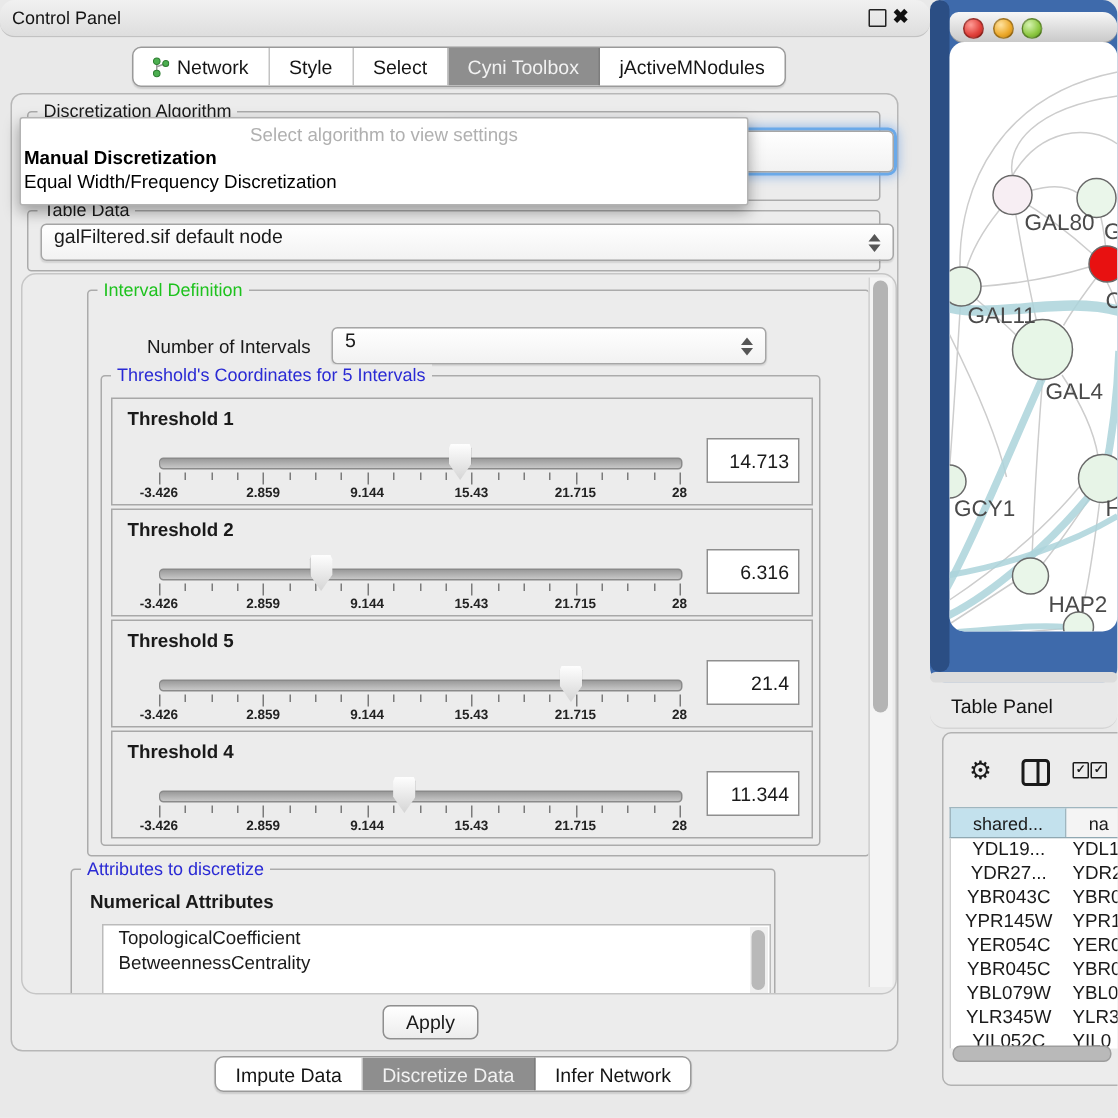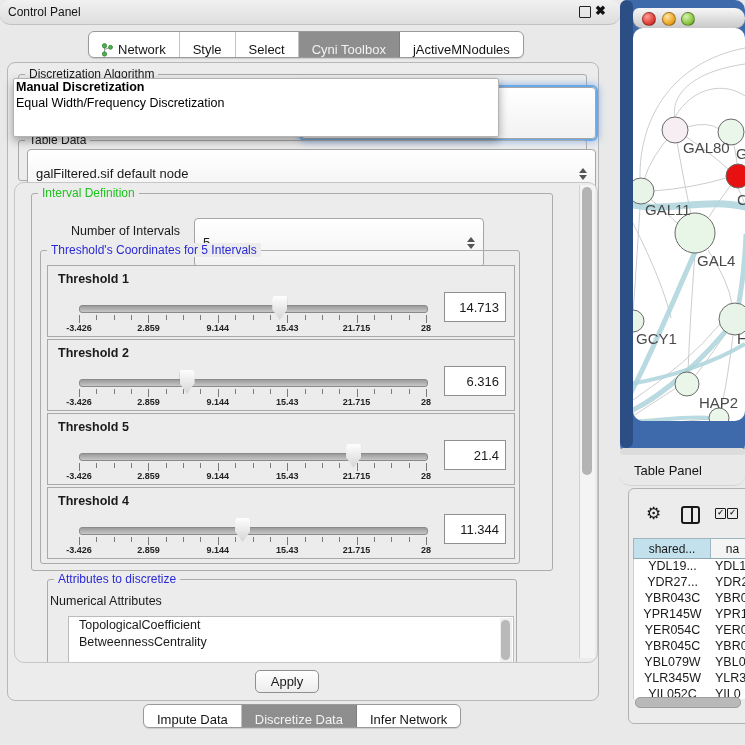--- a/index.html
+++ b/index.html
@@ -8,31 +8,31 @@
   .abs{position:absolute;border-radius:10px;}
   
   .cp-titlebar{left:0;top:0;width:620px;height:24px;
     background:linear-gradient(#f1f1f1,#dedede);border-bottom:1px solid #c2c2c2;}
   .cp-title{left:8px;top:5px;font-size:12px;color:#141414;}
   .float-icon{left:579px;top:6px;width:10px;height:10px;border:1.6px solid #222;border-radius:1px;}
   .close-icon{left:595px;top:3px;font-size:13px;font-weight:bold;color:#111;}
   
   .seg{display:flex;align-items:stretch;border:1px solid #9a9a9a;border-radius:6px;
        background:#fff;overflow:hidden;height:25px;box-shadow:0 1px 1px rgba(0,0,0,.12);}
-  .seg .tab{display:flex;align-items:flex-end;gap:5px;padding:0 13px;font-size:13px;
+  .seg .tab{display:flex;align-items:center;gap:5px;padding:0 13px;font-size:13px;
        color:#151515;border-right:1px solid #c3c3c3;cursor:default;white-space:nowrap;}
   .seg .tab:last-child{border-right:none;}
   .seg .tab.sel{background:#8e8e8e;color:#f2f2f2;border-right-color:#7d7d7d;}
   
   .main-panel{left:7px;top:62px;width:590px;height:637px;background:#ececec;
       border:1px solid #b7b7b7;border-radius:8px;}
   .group{border:1px solid #ababab;border-radius:3px;}
   .group-title{position:absolute;top:-8px;left:6px;background:#ececec;padding:0 4px;font-size:12px;}
   .combo{background:linear-gradient(#ffffff,#f2f2f2);border:1px solid #a6a6a6;border-radius:4px;
-      font-size:13px;display:flex;align-items:center;padding:12px 8px;box-shadow:0 1px 1px rgba(0,0,0,.1);}
+      font-size:13px;display:flex;padding:0 8px;box-shadow:0 1px 1px rgba(0,0,0,.1);}
   .stepper{position:absolute;right:7px;top:50%;transform:translateY(-50%);width:9px;height:12px;}
   .stepper:before,.stepper:after{content:"";position:absolute;left:0;border-left:4.5px solid transparent;
       border-right:4.5px solid transparent;}
   .stepper:before{top:0;border-bottom:5px solid #555;}
   .stepper:after{bottom:0;border-top:5px solid #555;}
   .focus-ring{box-shadow:0 0 0 2px #6aa9e9,0 0 7px 3px rgba(90,150,230,.55);}
   
   .popup{left:13px;top:78px;width:484px;height:57px;background:#fff;border:1px solid #b3b3b3;
       border-radius:2px;box-shadow:0 4px 10px rgba(0,0,0,.35);z-index:30;}
   .popup .hint{text-align:center;color:#b0b0b0;font-size:12.5px;padding-top:4px;}
@@ -132,35 +132,36 @@
   </div>
 
 <div class="abs main-panel"></div>
 
 <div class="abs group" style="left:18px;top:74px;width:567px;height:58px;">
   <span class="group-title">Discretization Algorithm</span>
   <div class="combo focus-ring" style="position:absolute;left:282px;top:12px;width:277px;height:26px;"></div>
 </div>
 
 <div class="abs popup">
+  <div class="hint">Select algorithm to view settings</div>
   <div class="item bold">Manual Discretization</div>
   <div class="item">Equal Width/Frequency Discretization</div>
 </div>
 
 <div class="abs group" style="left:18px;top:140px;width:567px;height:39px;">
   <span class="group-title">Table Data</span>
   <div class="combo" style="position:absolute;left:8px;top:8px;width:551px;height:23px;">
     <span>galFiltered.sif default node</span>
     <span class="stepper"></span>
   </div>
 </div>
 
 <div class="abs scrollarea">
 
-  <div class="group" style="position:absolute;left:16px;top:10px;width:520px;height:376px;">
+  <div class="group" style="position:absolute;left:43px;top:10px;width:520px;height:376px;">
     <span class="group-title" style="color:#1ec21e;">Interval Definition</span>
     <span style="position:absolute;left:39px;top:30px;font-size:12.5px;font-weight:normal;">Number of Intervals</span>
     <div class="combo" style="position:absolute;left:162px;top:24px;width:272px;height:23px;">
       <span>5</span>
       <span class="stepper"></span>
     </div>
 
     <div class="group" style="position:absolute;left:8px;top:56px;width:478px;height:312px;">
       <span class="group-title" style="color:#2a2ad4;">Threshold's Coordinates for 5 Intervals</span>
       <div id="threshold-rows">
@@ -303,21 +304,21 @@
               <div class="th-thumb" style="left: 168.088px;"></div>
             </div>
             <div class="th-box">11.344</div>
           </div>
         </div>
     </div>
   </div>
 
   <div class="group" style="position:absolute;left:32px;top:396px;width:468px;height:100px;">
     <span class="group-title" style="color:#2a2ad4;">Attributes to discretize</span>
-    <span style="position:absolute;left:2px;top:14px;font-size:12.5px;font-weight:normal;">Numerical Attributes</span>
+    <span style="position:absolute;left:12px;top:14px;font-size:12.5px;font-weight:bold;">Numerical Attributes</span>
     <div class="attr-list" style="left:20px;top:36px;width:444px;height:50px;" id="attr-list">
         <div class="attr-item">TopologicalCoefficient</div>
         <div class="attr-item">BetweennessCentrality</div>
         <div class="list-scroll">
           <div class="list-thumb"></div>
         </div>
     </div>
   </div>
 
   <div class="v-scroll">

